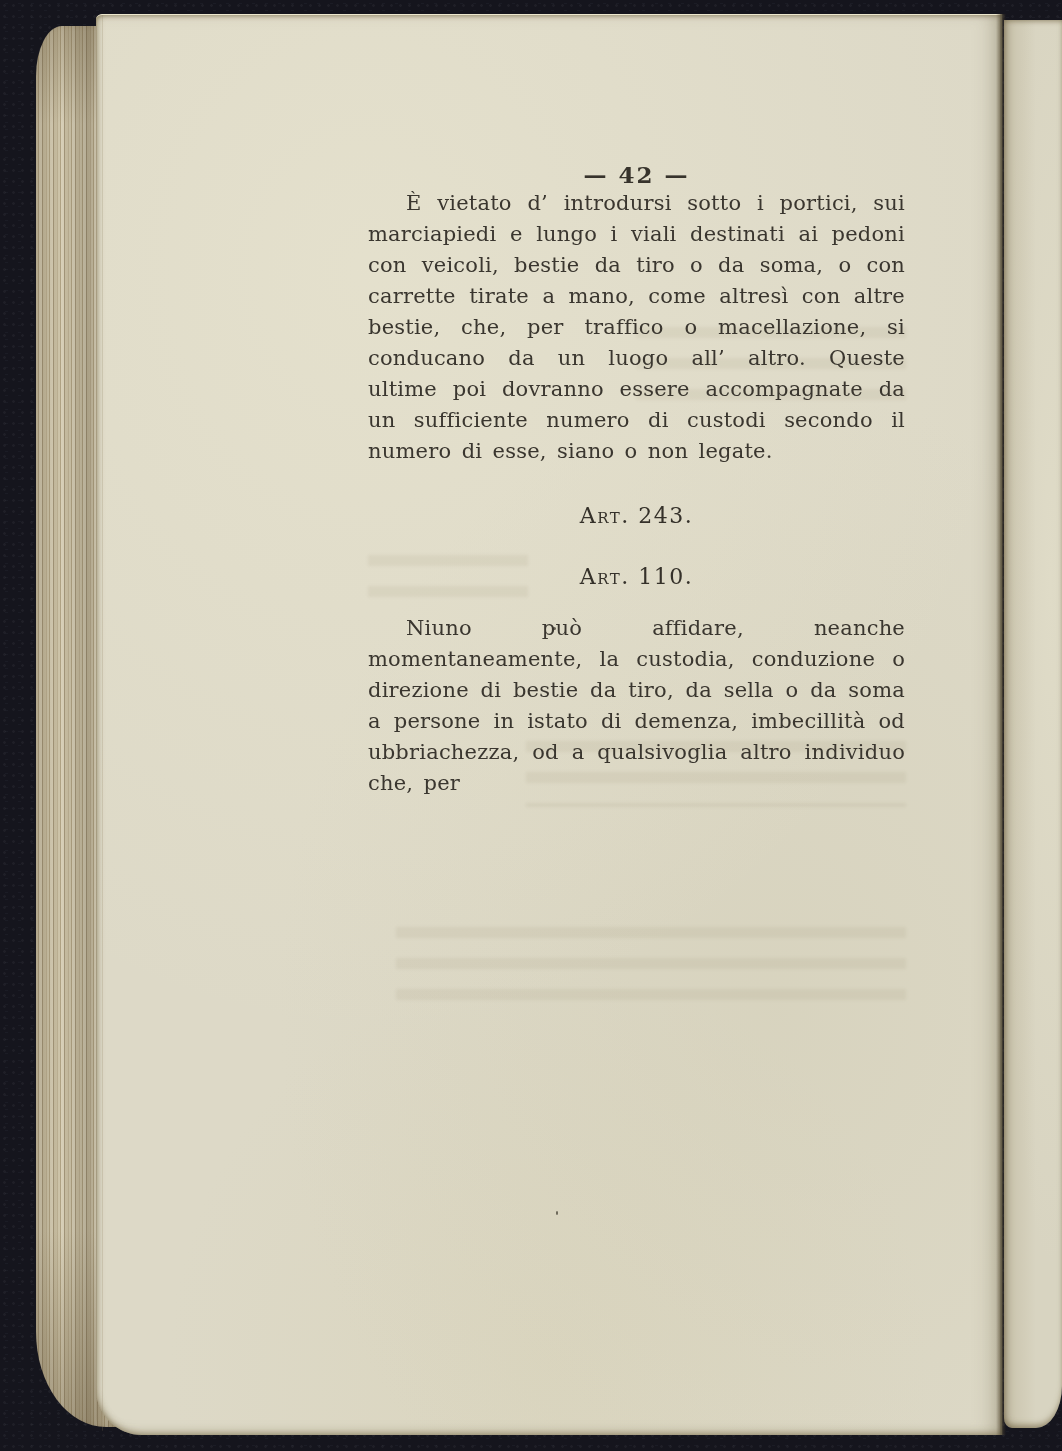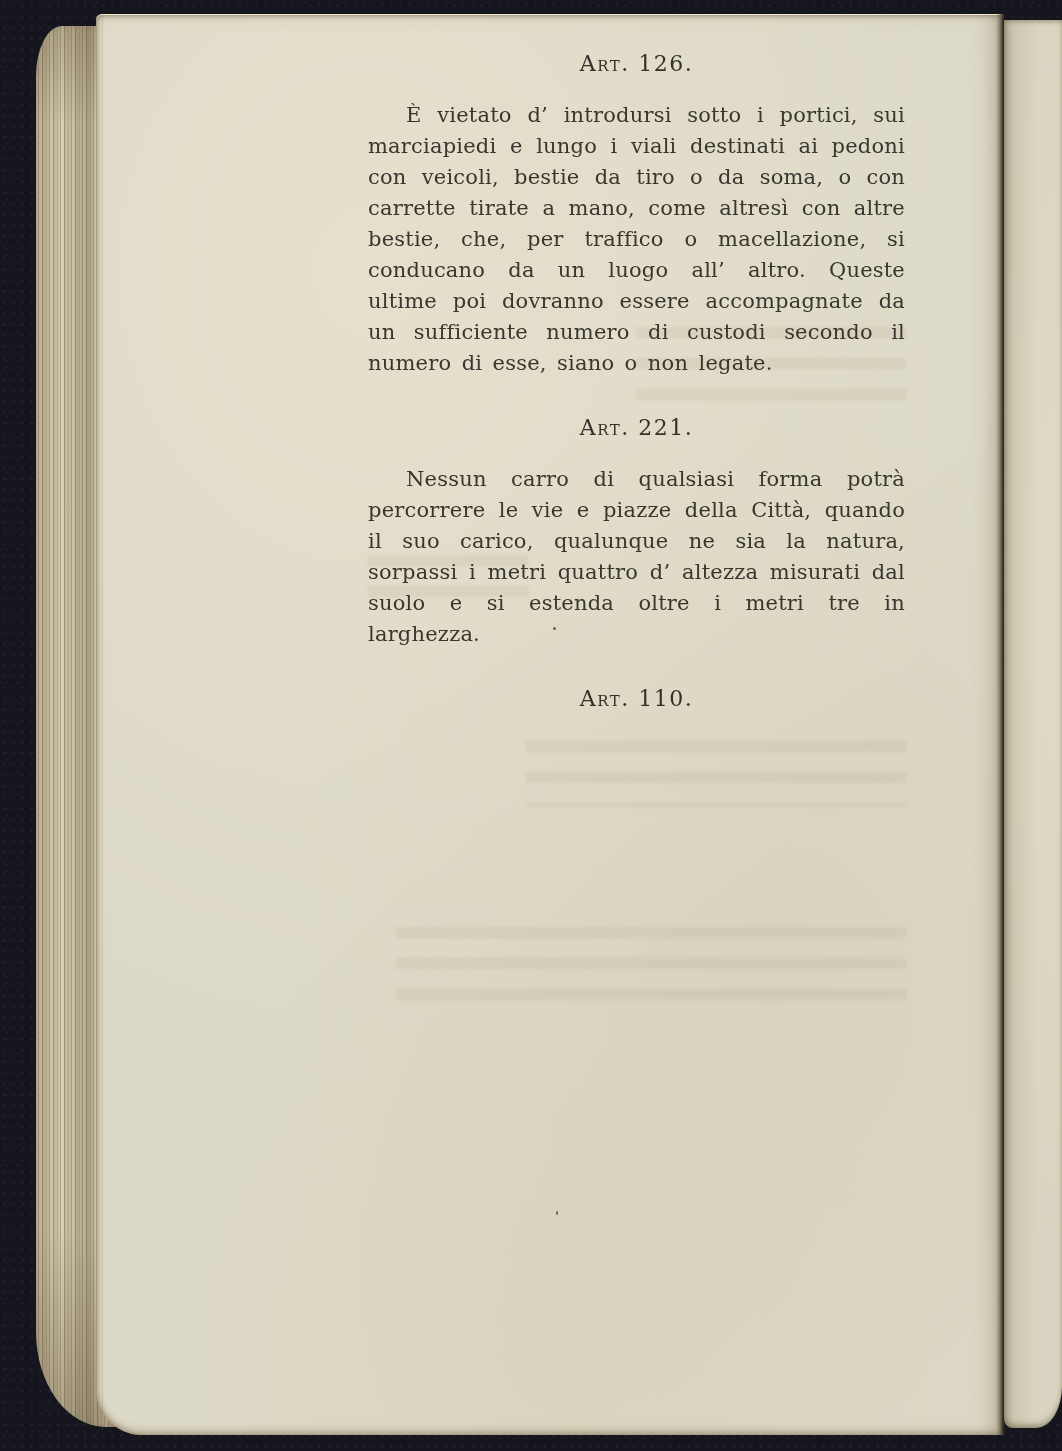--- a/index.html
+++ b/index.html
@@ -127,37 +127,37 @@
 
     <div class="ghost g1"></div>
     <div class="ghost g2"></div>
     <div class="ghost g3"></div>
     <div class="ghost g4"></div>
     <div class="speck s1"></div>
     <div class="speck s2"></div>
 
     <div class="text-block">
 
+      <div class="page-number">— 42 —</div>
 
       <section class="article">
-        <h3 class="art-heading">Art. 126.</h3>
       </section>
 
       <section class="article">
         <p class="art-body">È vietato d’ introdursi sotto i portici, sui marciapiedi e lungo i viali destinati ai pedoni con veicoli, bestie da tiro o da soma, o con carrette tirate a mano, come altresì con altre bestie, che, per traffico o macellazione, si conducano da un luogo all’ altro. Queste ultime poi dovranno essere accompagnate da un sufficiente numero di custodi secondo il numero di esse, siano o non legate.</p>
       </section>
 
 
       <section class="article">
-        <h3 class="art-heading">Art. 221.</h3>
-        <p class="art-body">Nessun carro di qualsiasi forma potrà percorrere le vie e piazze della Città, quando il suo carico, qualunque ne sia la natura, sorpassi i metri quattro d’ altezza misurati dal suolo e si estenda oltre i metri tre in larghezza.</p>
+        <h3 class="art-heading">Art. 243.</h3>
       </section>
 
       <section class="article">
         <h3 class="art-heading">Art. 110.</h3>
+        <p class="art-body">Niuno può affidare, neanche momentaneamente, la custodia, conduzione o direzione di bestie da tiro, da sella o da soma a persone in istato di demenza, imbecillità od ubbriachezza, od a qualsivoglia altro individuo che, per</p>
       </section>
 
     </div>
   </div>
 
   <div class="gutter"></div>
   <div class="facing-page"></div>
 
 </div>
 

